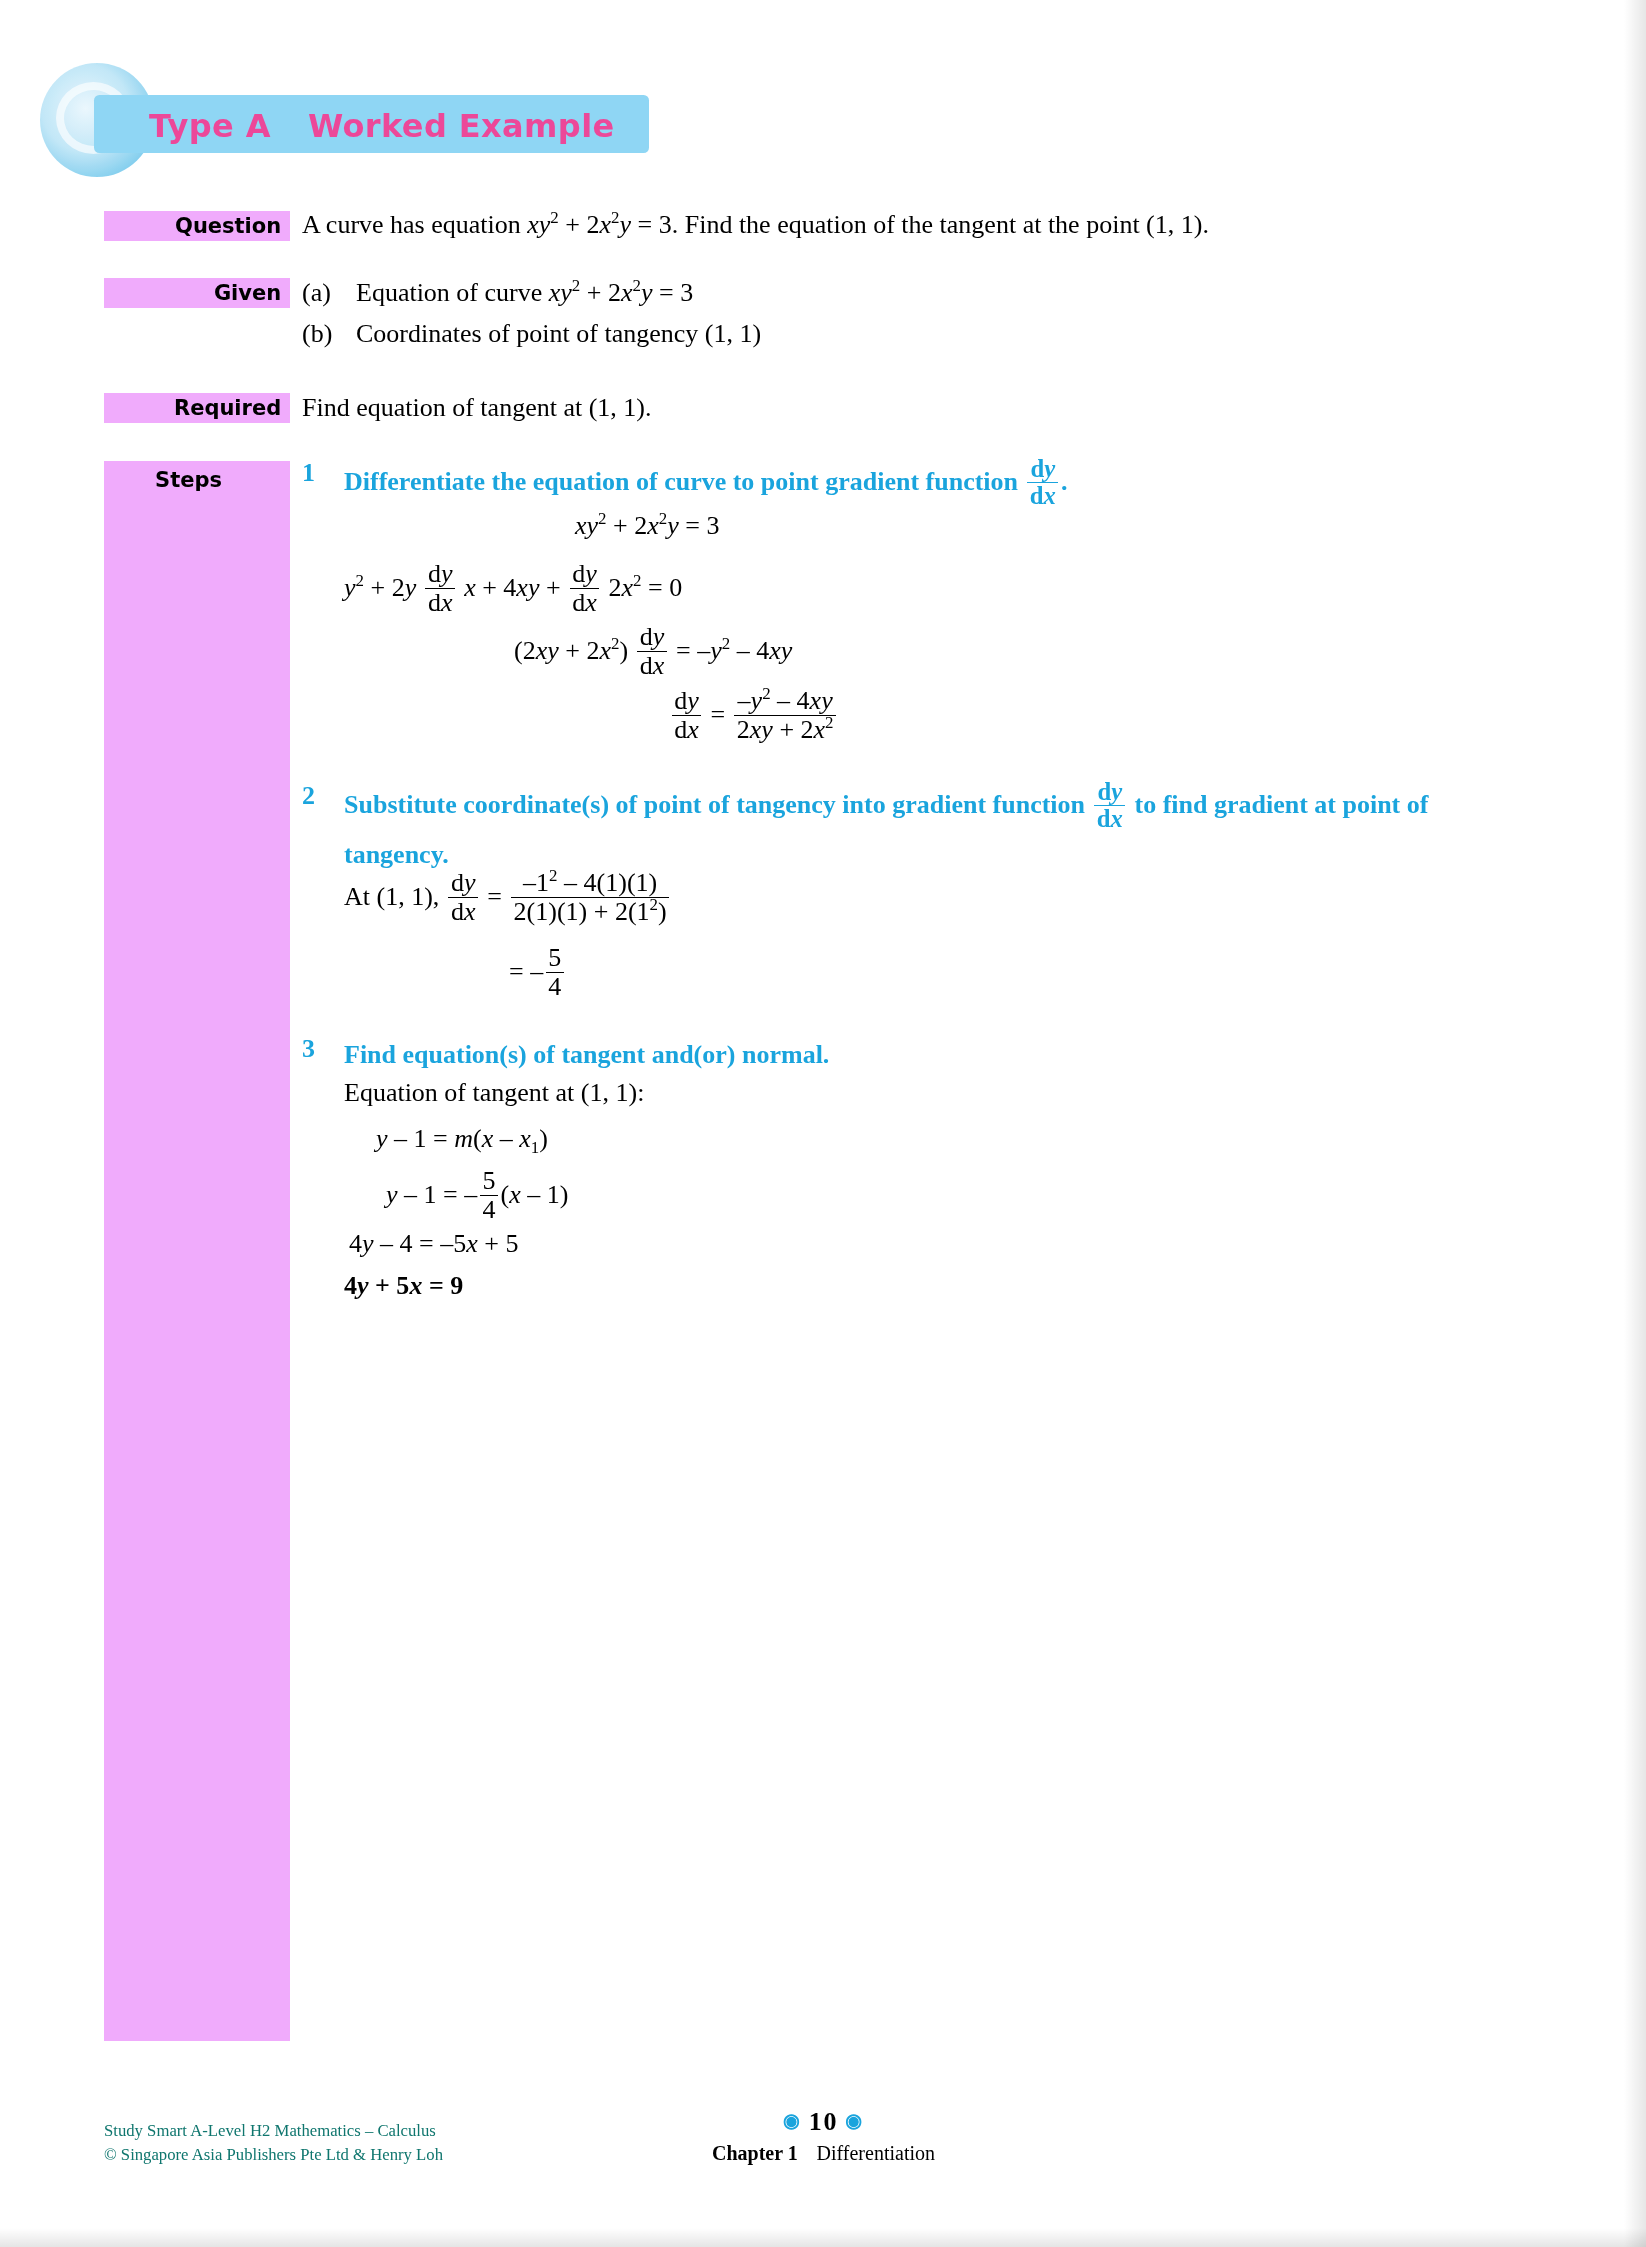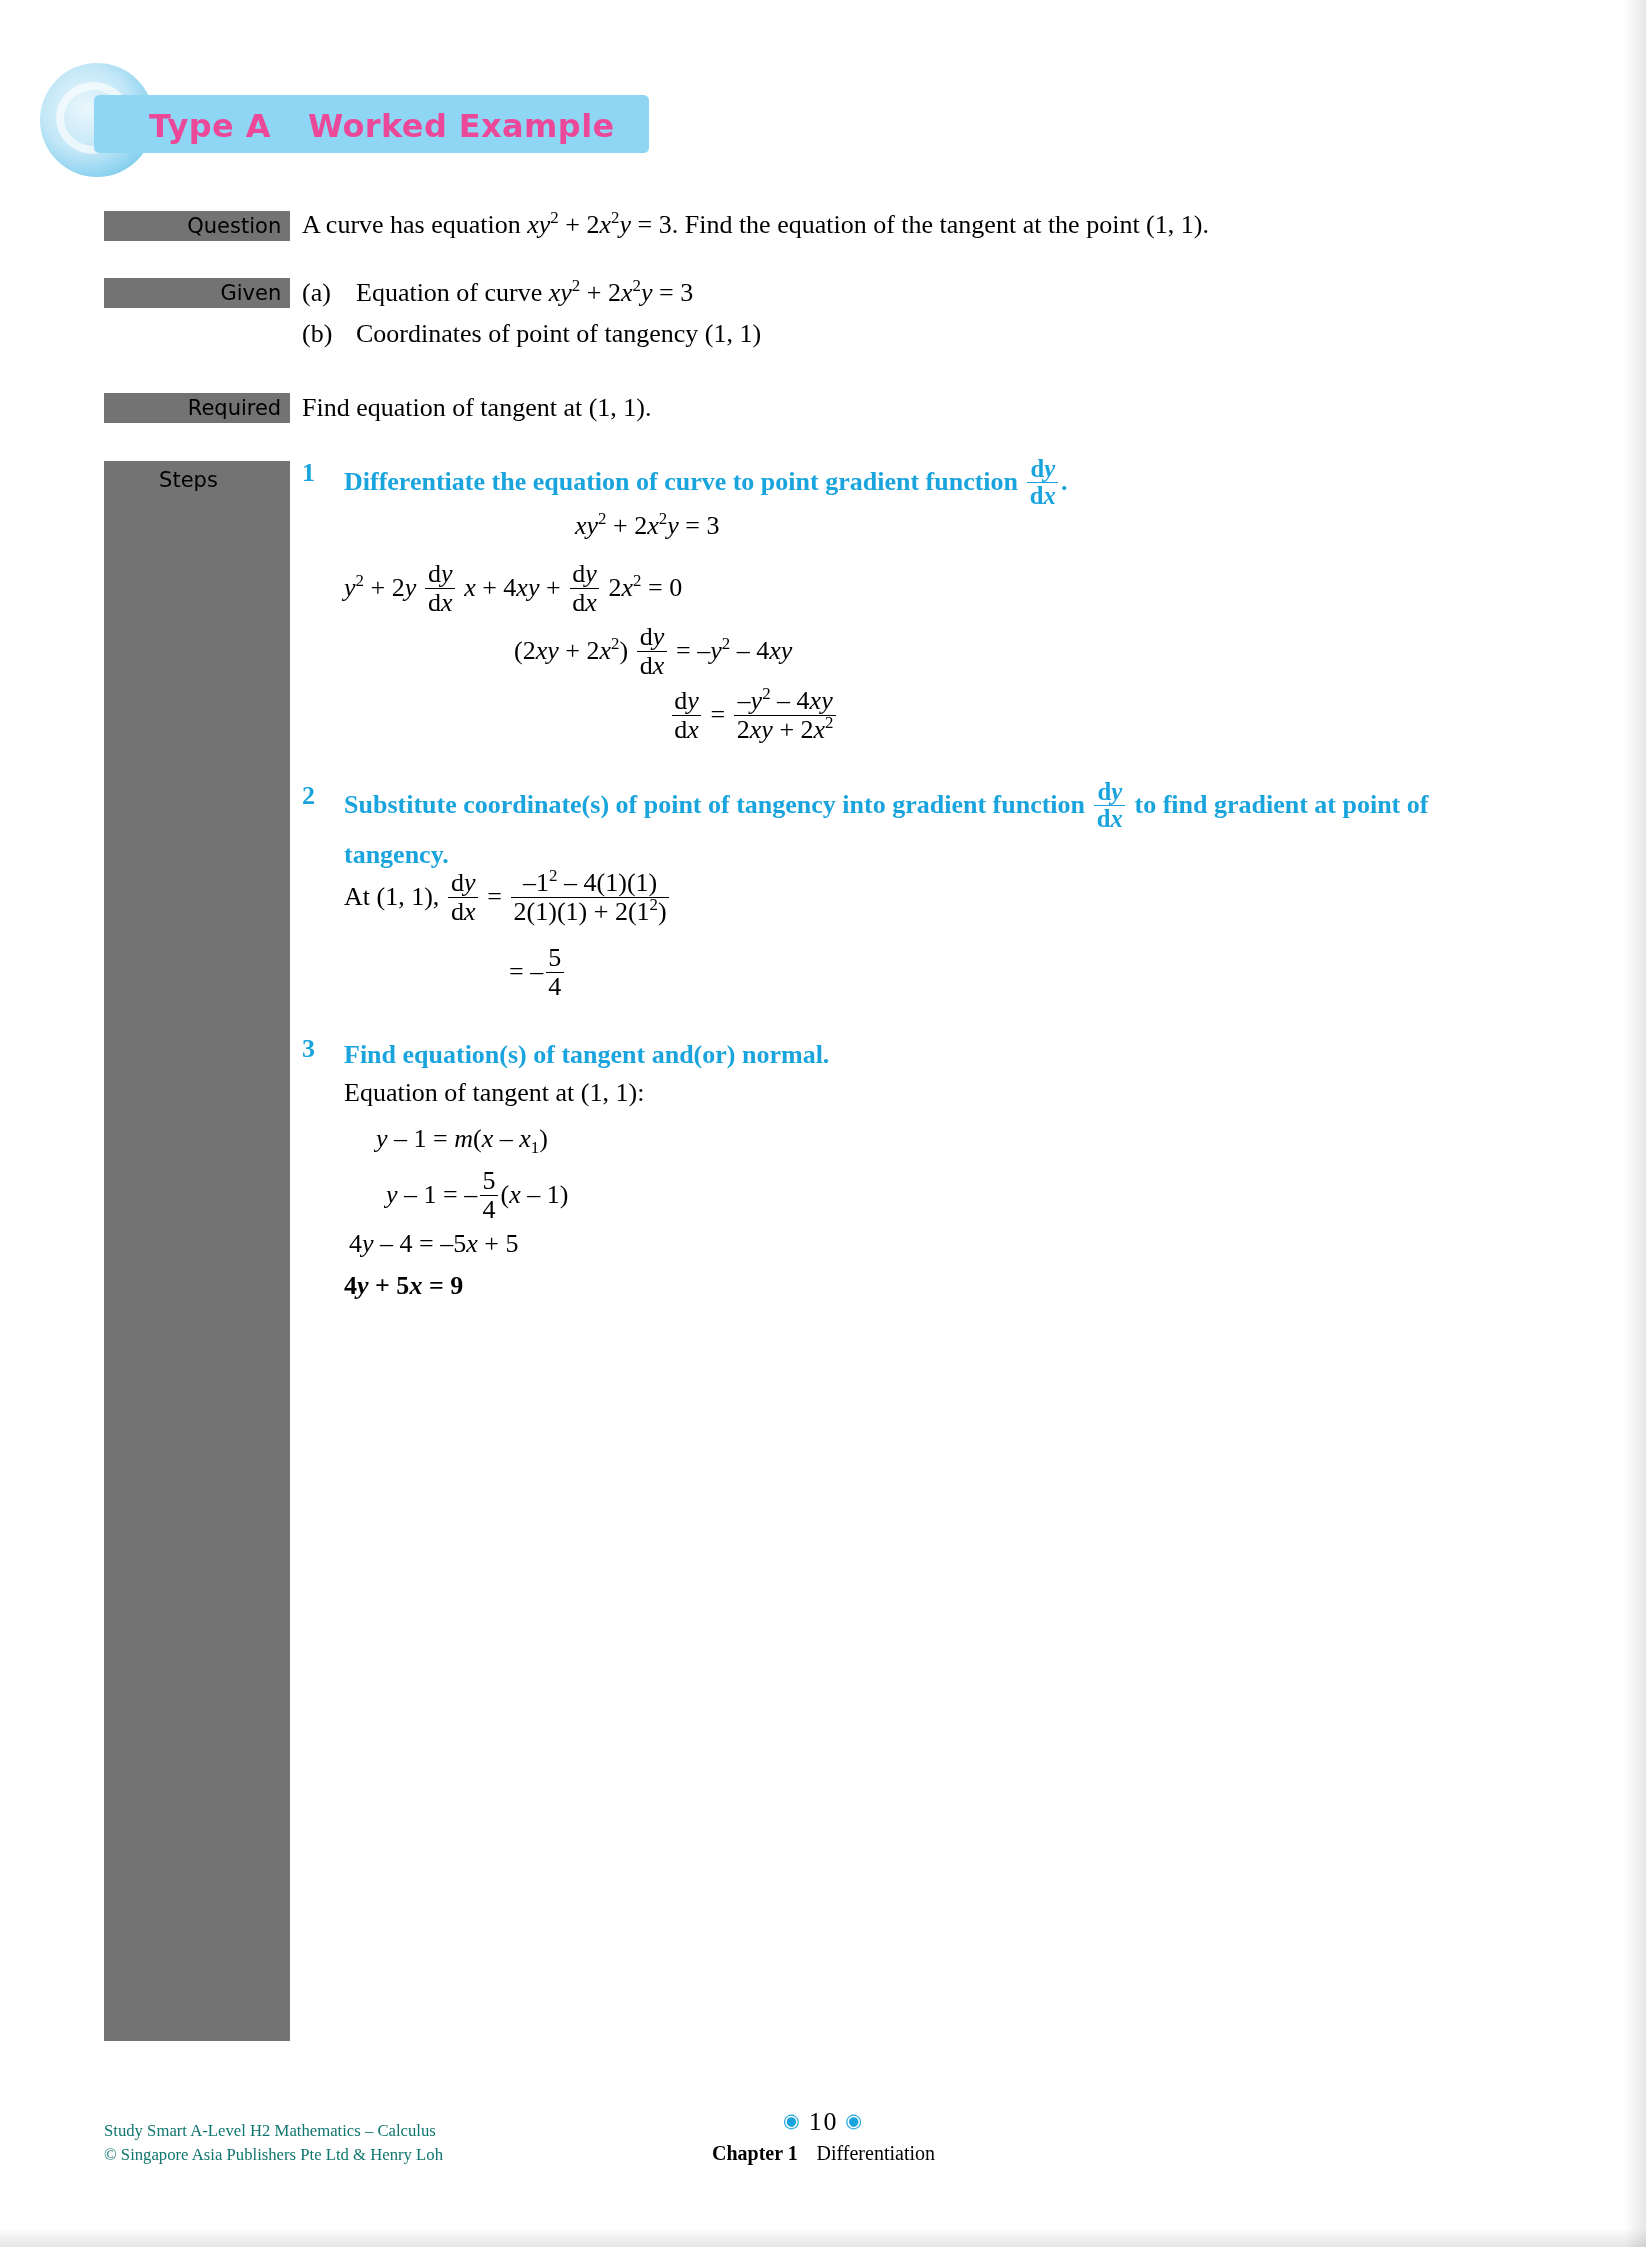--- a/index.html
+++ b/index.html
@@ -70,23 +70,23 @@
     font-weight: bold;
     font-size: 32px;
     color: #ec4899;
     letter-spacing: 0.4px;
     white-space: nowrap;
   }
 
   
   .label-box {
     position: absolute;
-    background: #737373;
+    background: #f0abfc;
     font-family: "DejaVu Sans", sans-serif;
-    font-weight: normal;
+    font-weight: bold;
     font-size: 21px;
     color: #000;
     text-align: right;
     padding-right: 8.8px;
     box-sizing: border-box;
     line-height: 30px;
   }
   #label-question { left: 104px; top: 211px; width: 186px; height: 30px; }
   #label-given    { left: 104px; top: 278px; width: 186px; height: 30px; }
   #label-required { left: 104px; top: 393px; width: 186px; height: 30px; }
@@ -189,21 +189,21 @@
   .footer-center {
     position: absolute;
     left: 0;
     top: 2107px;
     width: 1647px;
     text-align: center;
     font-family: "Liberation Serif", serif;
   }
   .page-number {
     font-size: 26px;
-    font-weight: normal;
+    font-weight: bold;
     letter-spacing: 1.8px;
     text-align: center;
   }
   .page-number .dot {
     display: inline-block;
     color: #1aa4dd;
     font-size: 19.3px;
     vertical-align: 2.6px;
     margin: 0 7px;
   }

